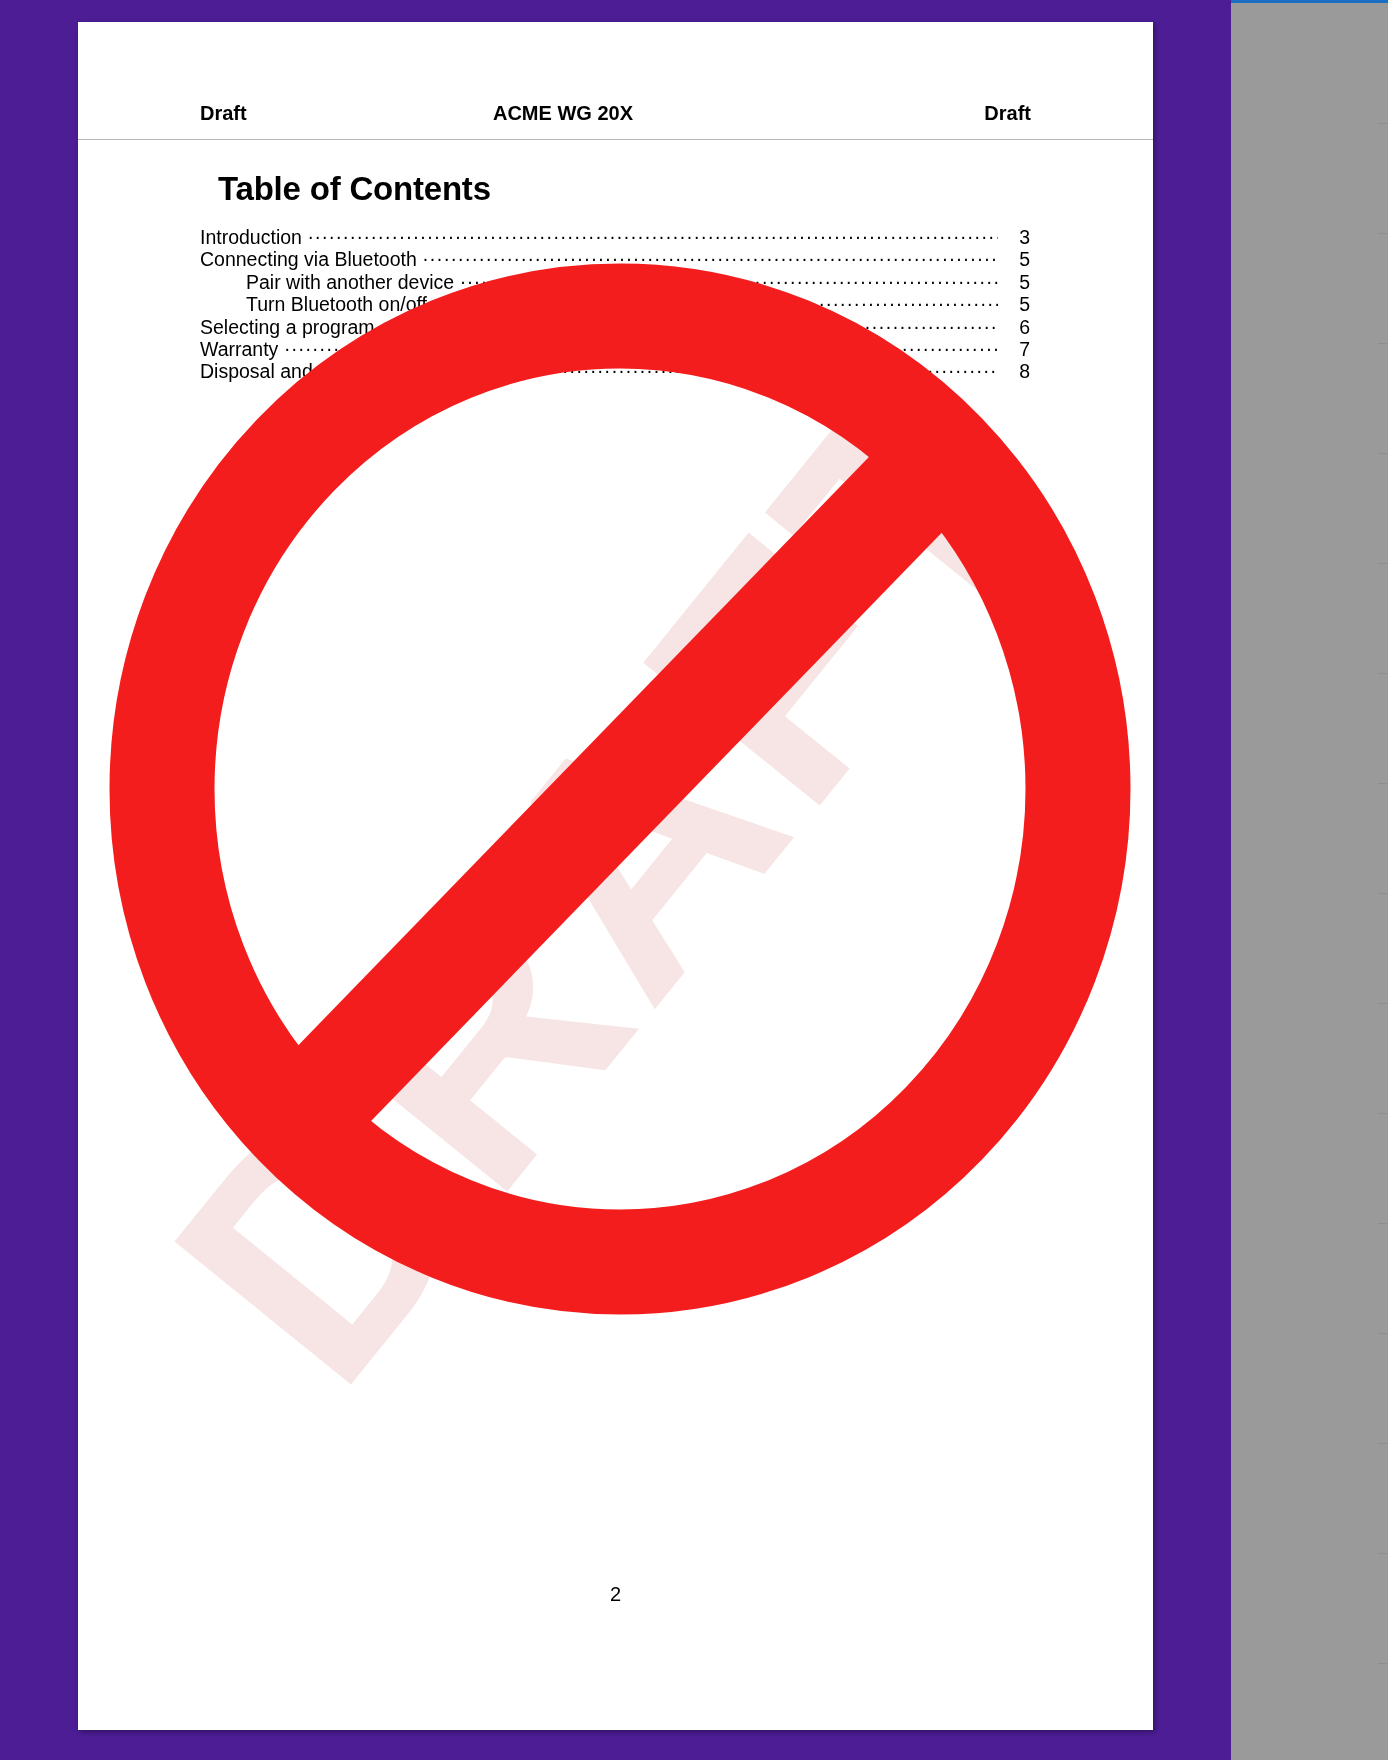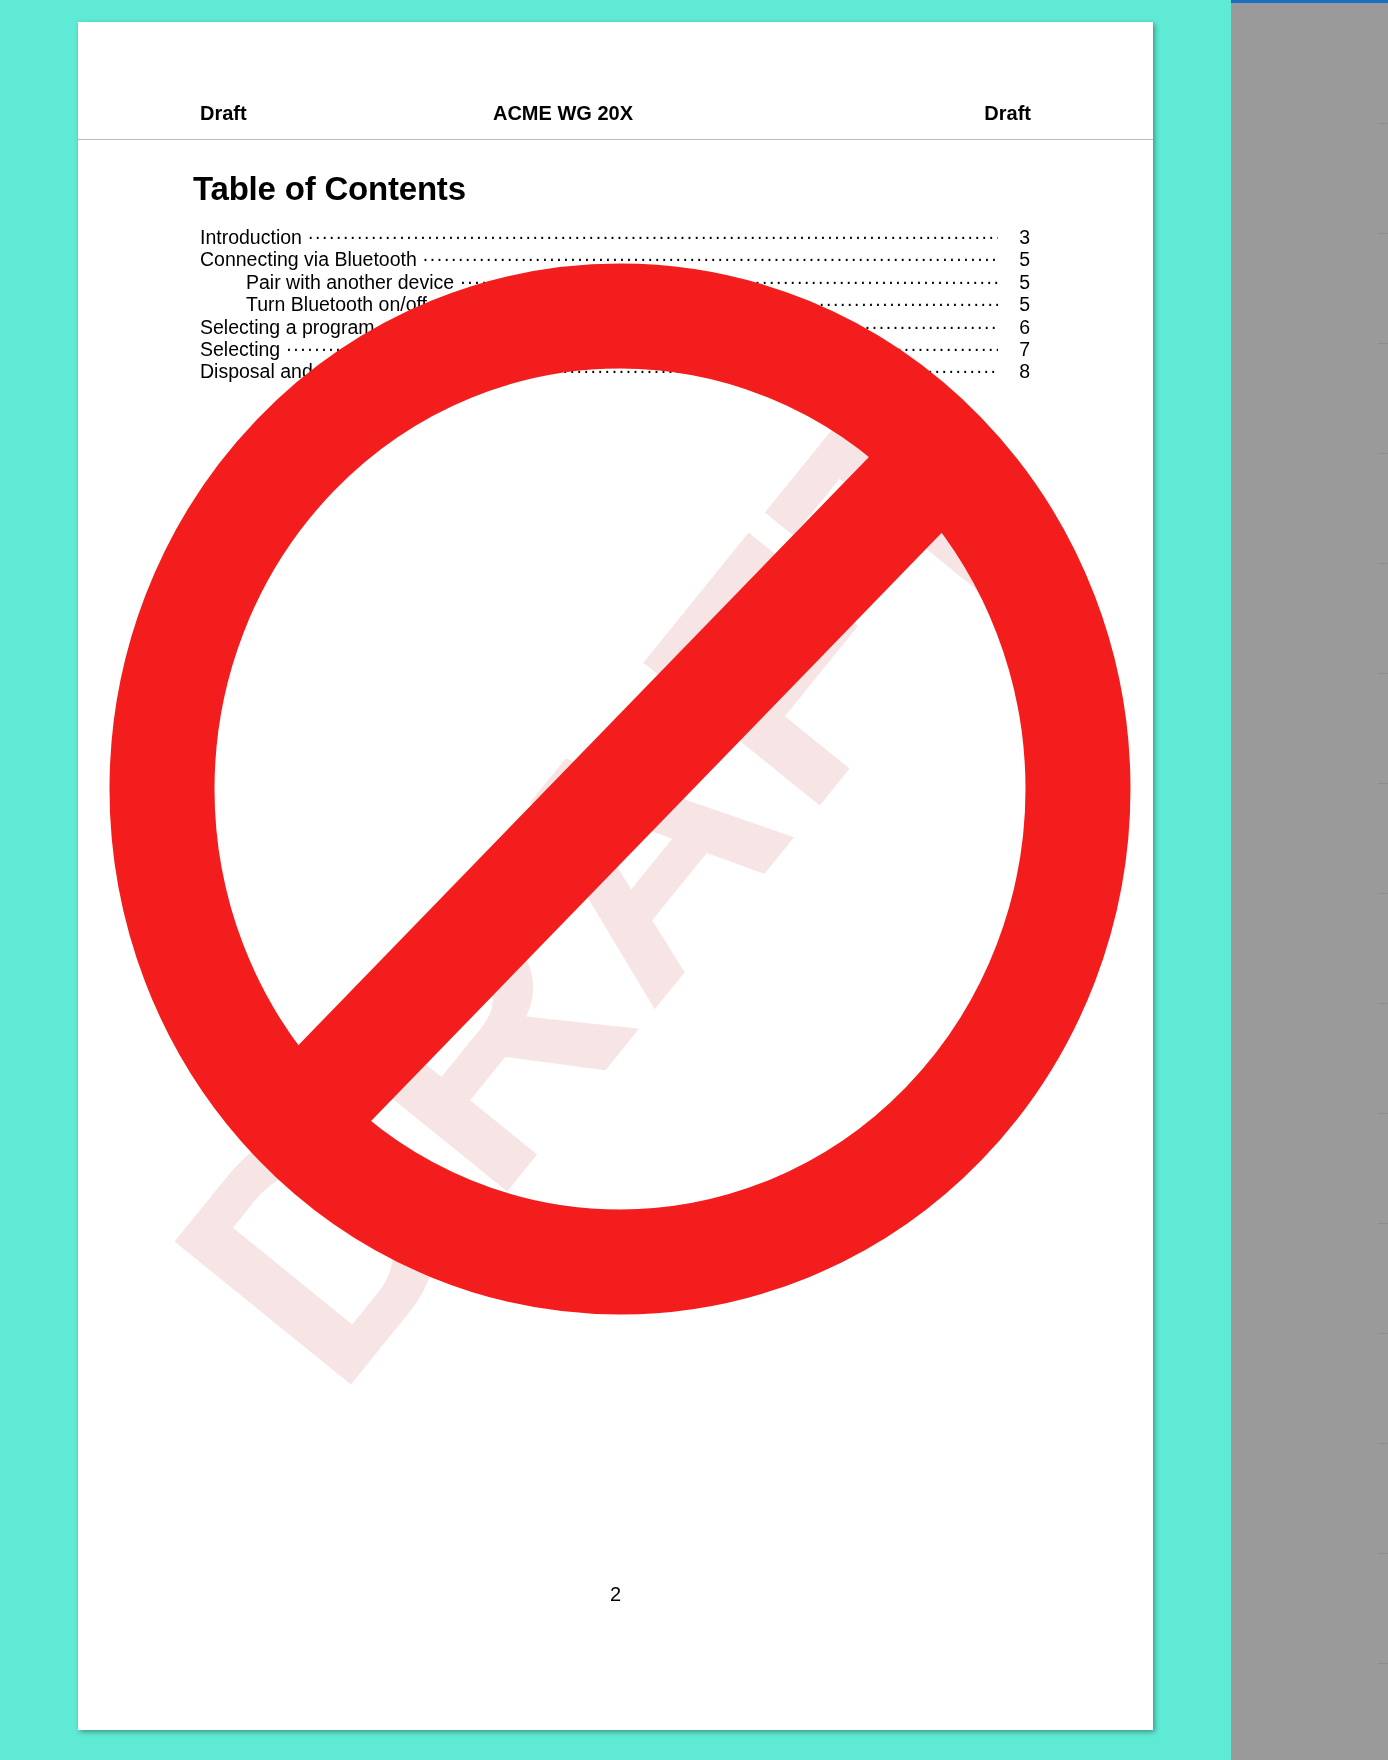--- a/index.html
+++ b/index.html
@@ -14,21 +14,21 @@
     overflow: hidden;
     position: relative;
   }
 
   
   .viewport {
     position: absolute;
     left: 0; top: 0;
     width: 1388px;
     height: 1760px;
-    background: #5eead4;
+    background: #4c1d95;
   }
 
   
   .top-edge {
     position: absolute;
     left: 1231px;
     top: 0px;
     width: 157px;
     height: 3px;
     background: #1a6fc4;
@@ -92,21 +92,21 @@
   
   .content {
     position: absolute;
     left: 0;
     top: 118px;
     width: 1075px;
   }
 
   .doc-title {
     position: absolute;
-    left: 115px;
+    left: 140px;
     top: 30px;
     font-size: 33px;
     font-weight: 700;
     color: #000;
     letter-spacing: -0.2px;
   }
 
   .toc {
     position: absolute;
     left: 122px;
@@ -255,21 +255,21 @@
           <span class="toc-page">5</span>
         </div>
 
         <div class="toc-row">
           <span class="toc-label">Selecting a program</span>
           <span class="toc-dots"></span>
           <span class="toc-page">6</span>
         </div>
 
         <div class="toc-row">
-          <span class="toc-label">Selecting</span>
+          <span class="toc-label">Warranty</span>
           <span class="toc-dots"></span>
           <span class="toc-page">7</span>
         </div>
 
         <div class="toc-row">
           <span class="toc-label">Disposal and recycling</span>
           <span class="toc-dots"></span>
           <span class="toc-page">8</span>
         </div>
 

